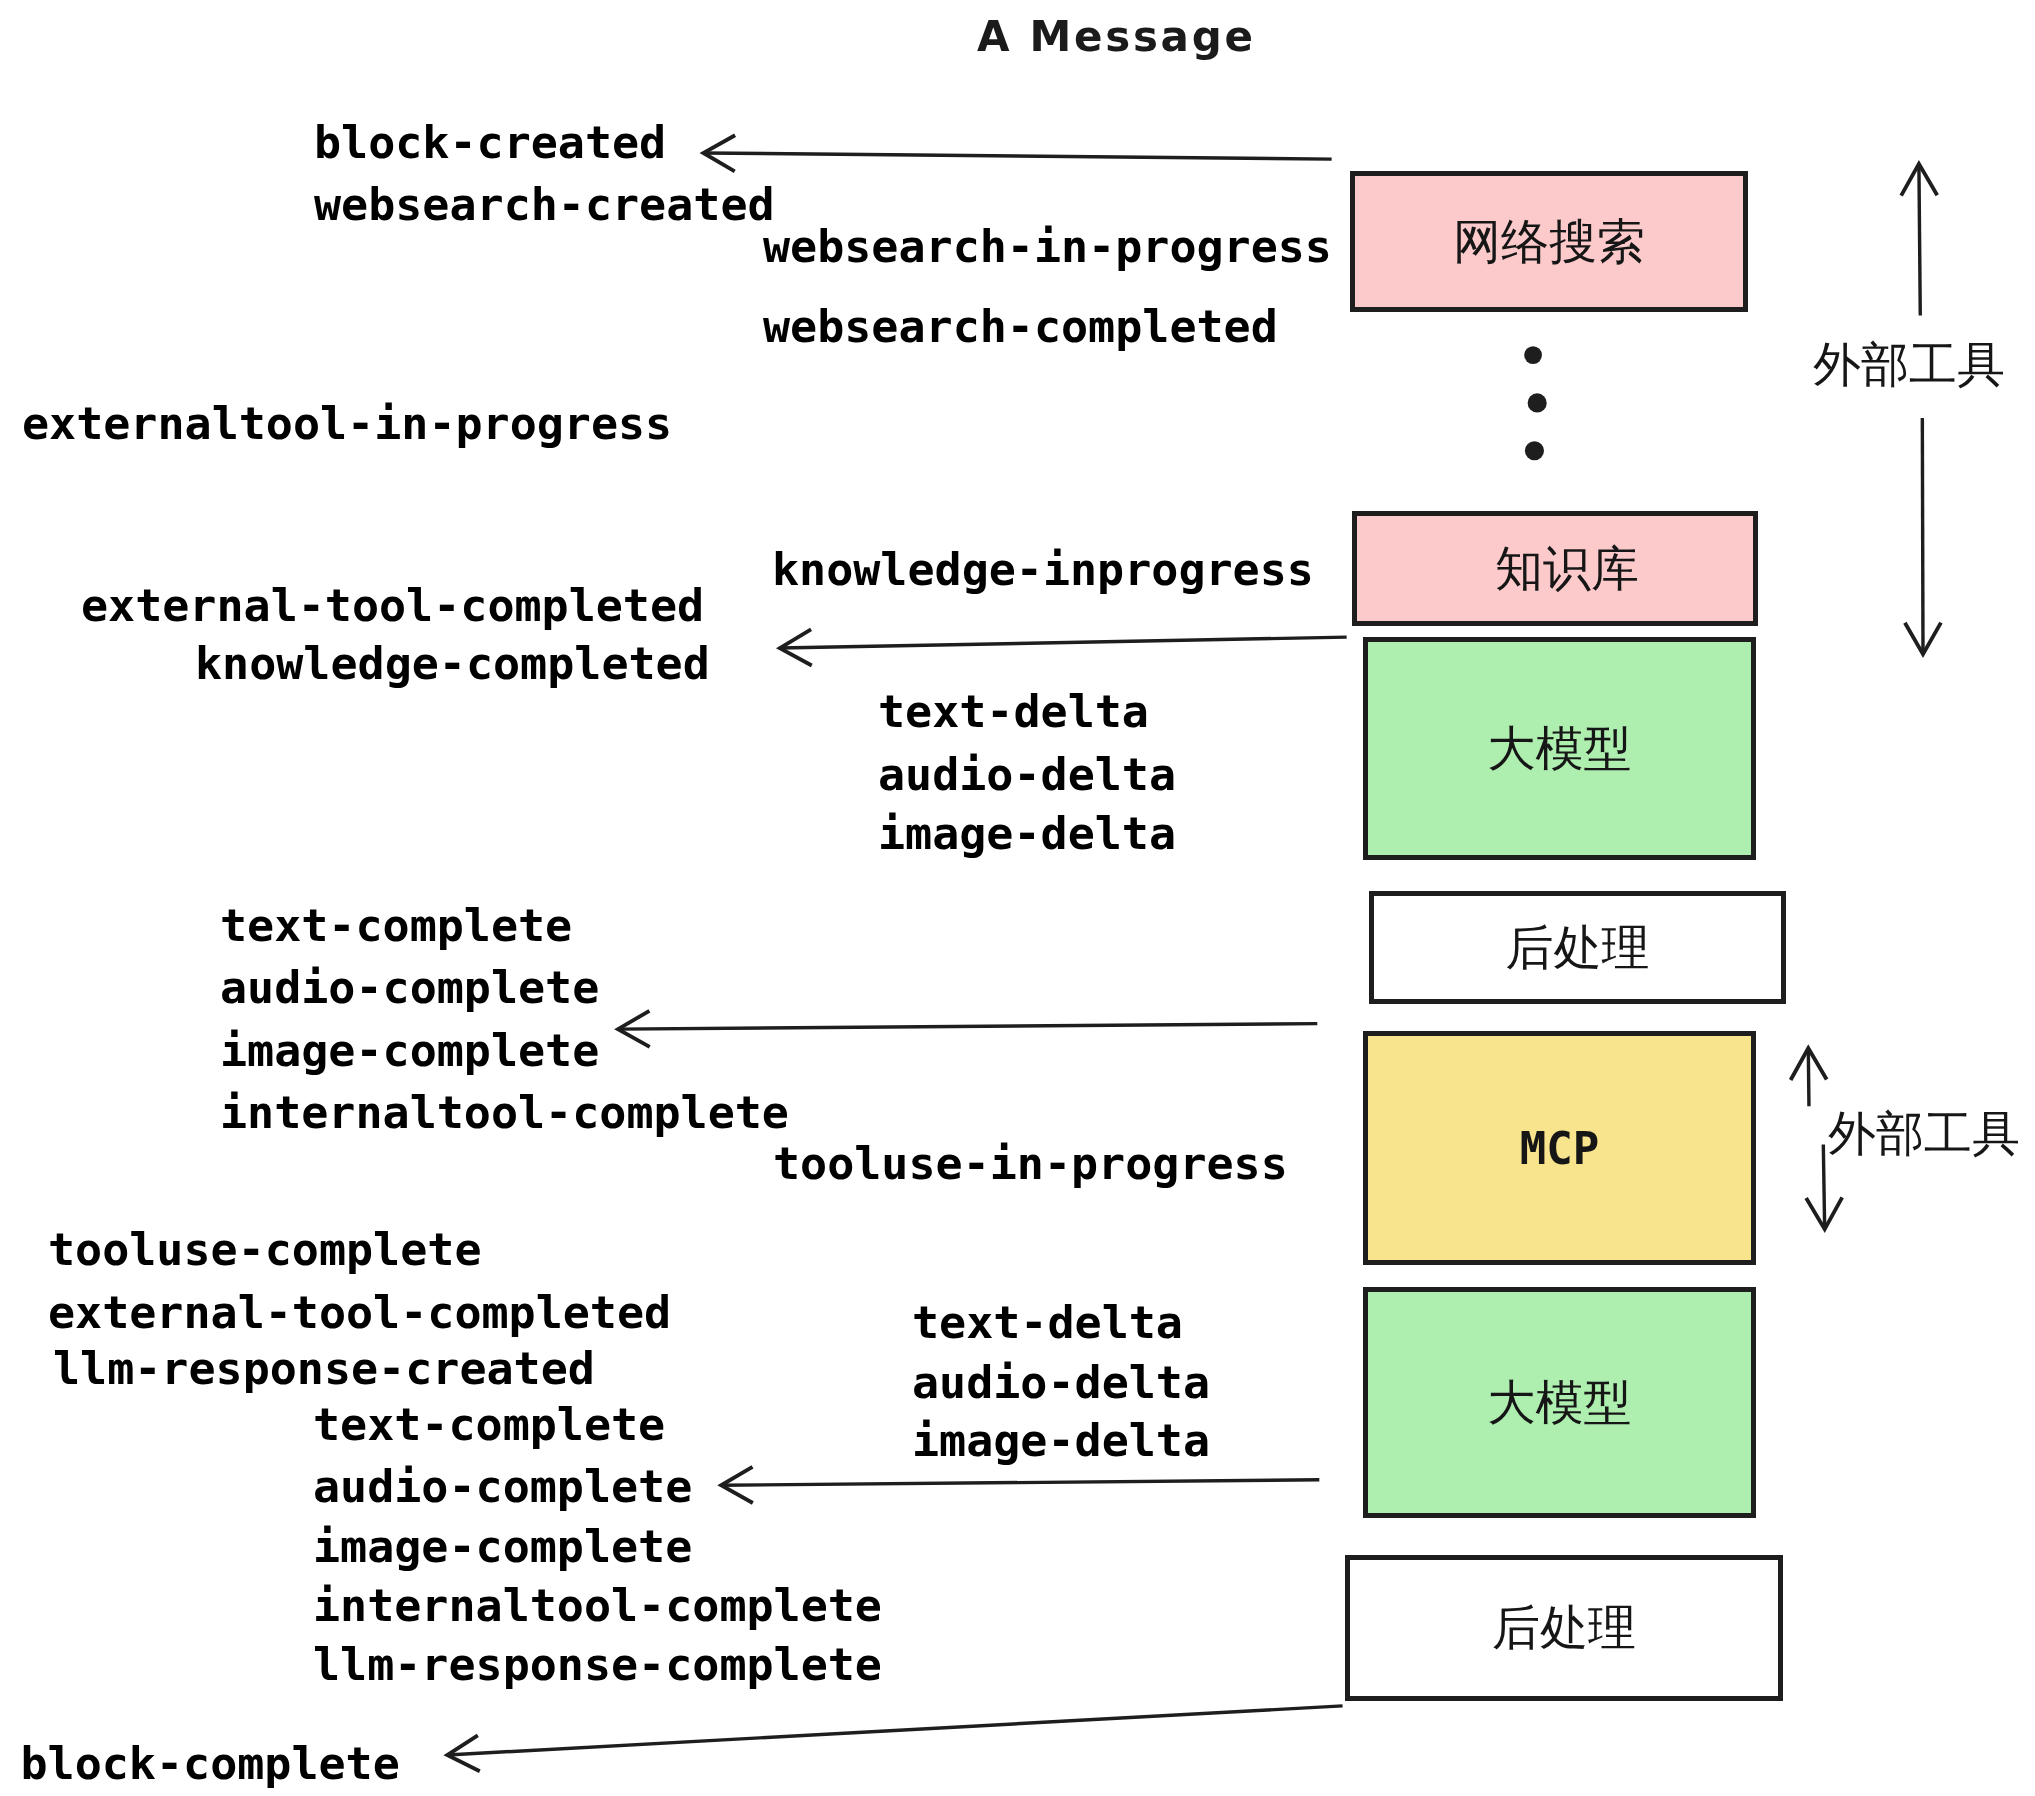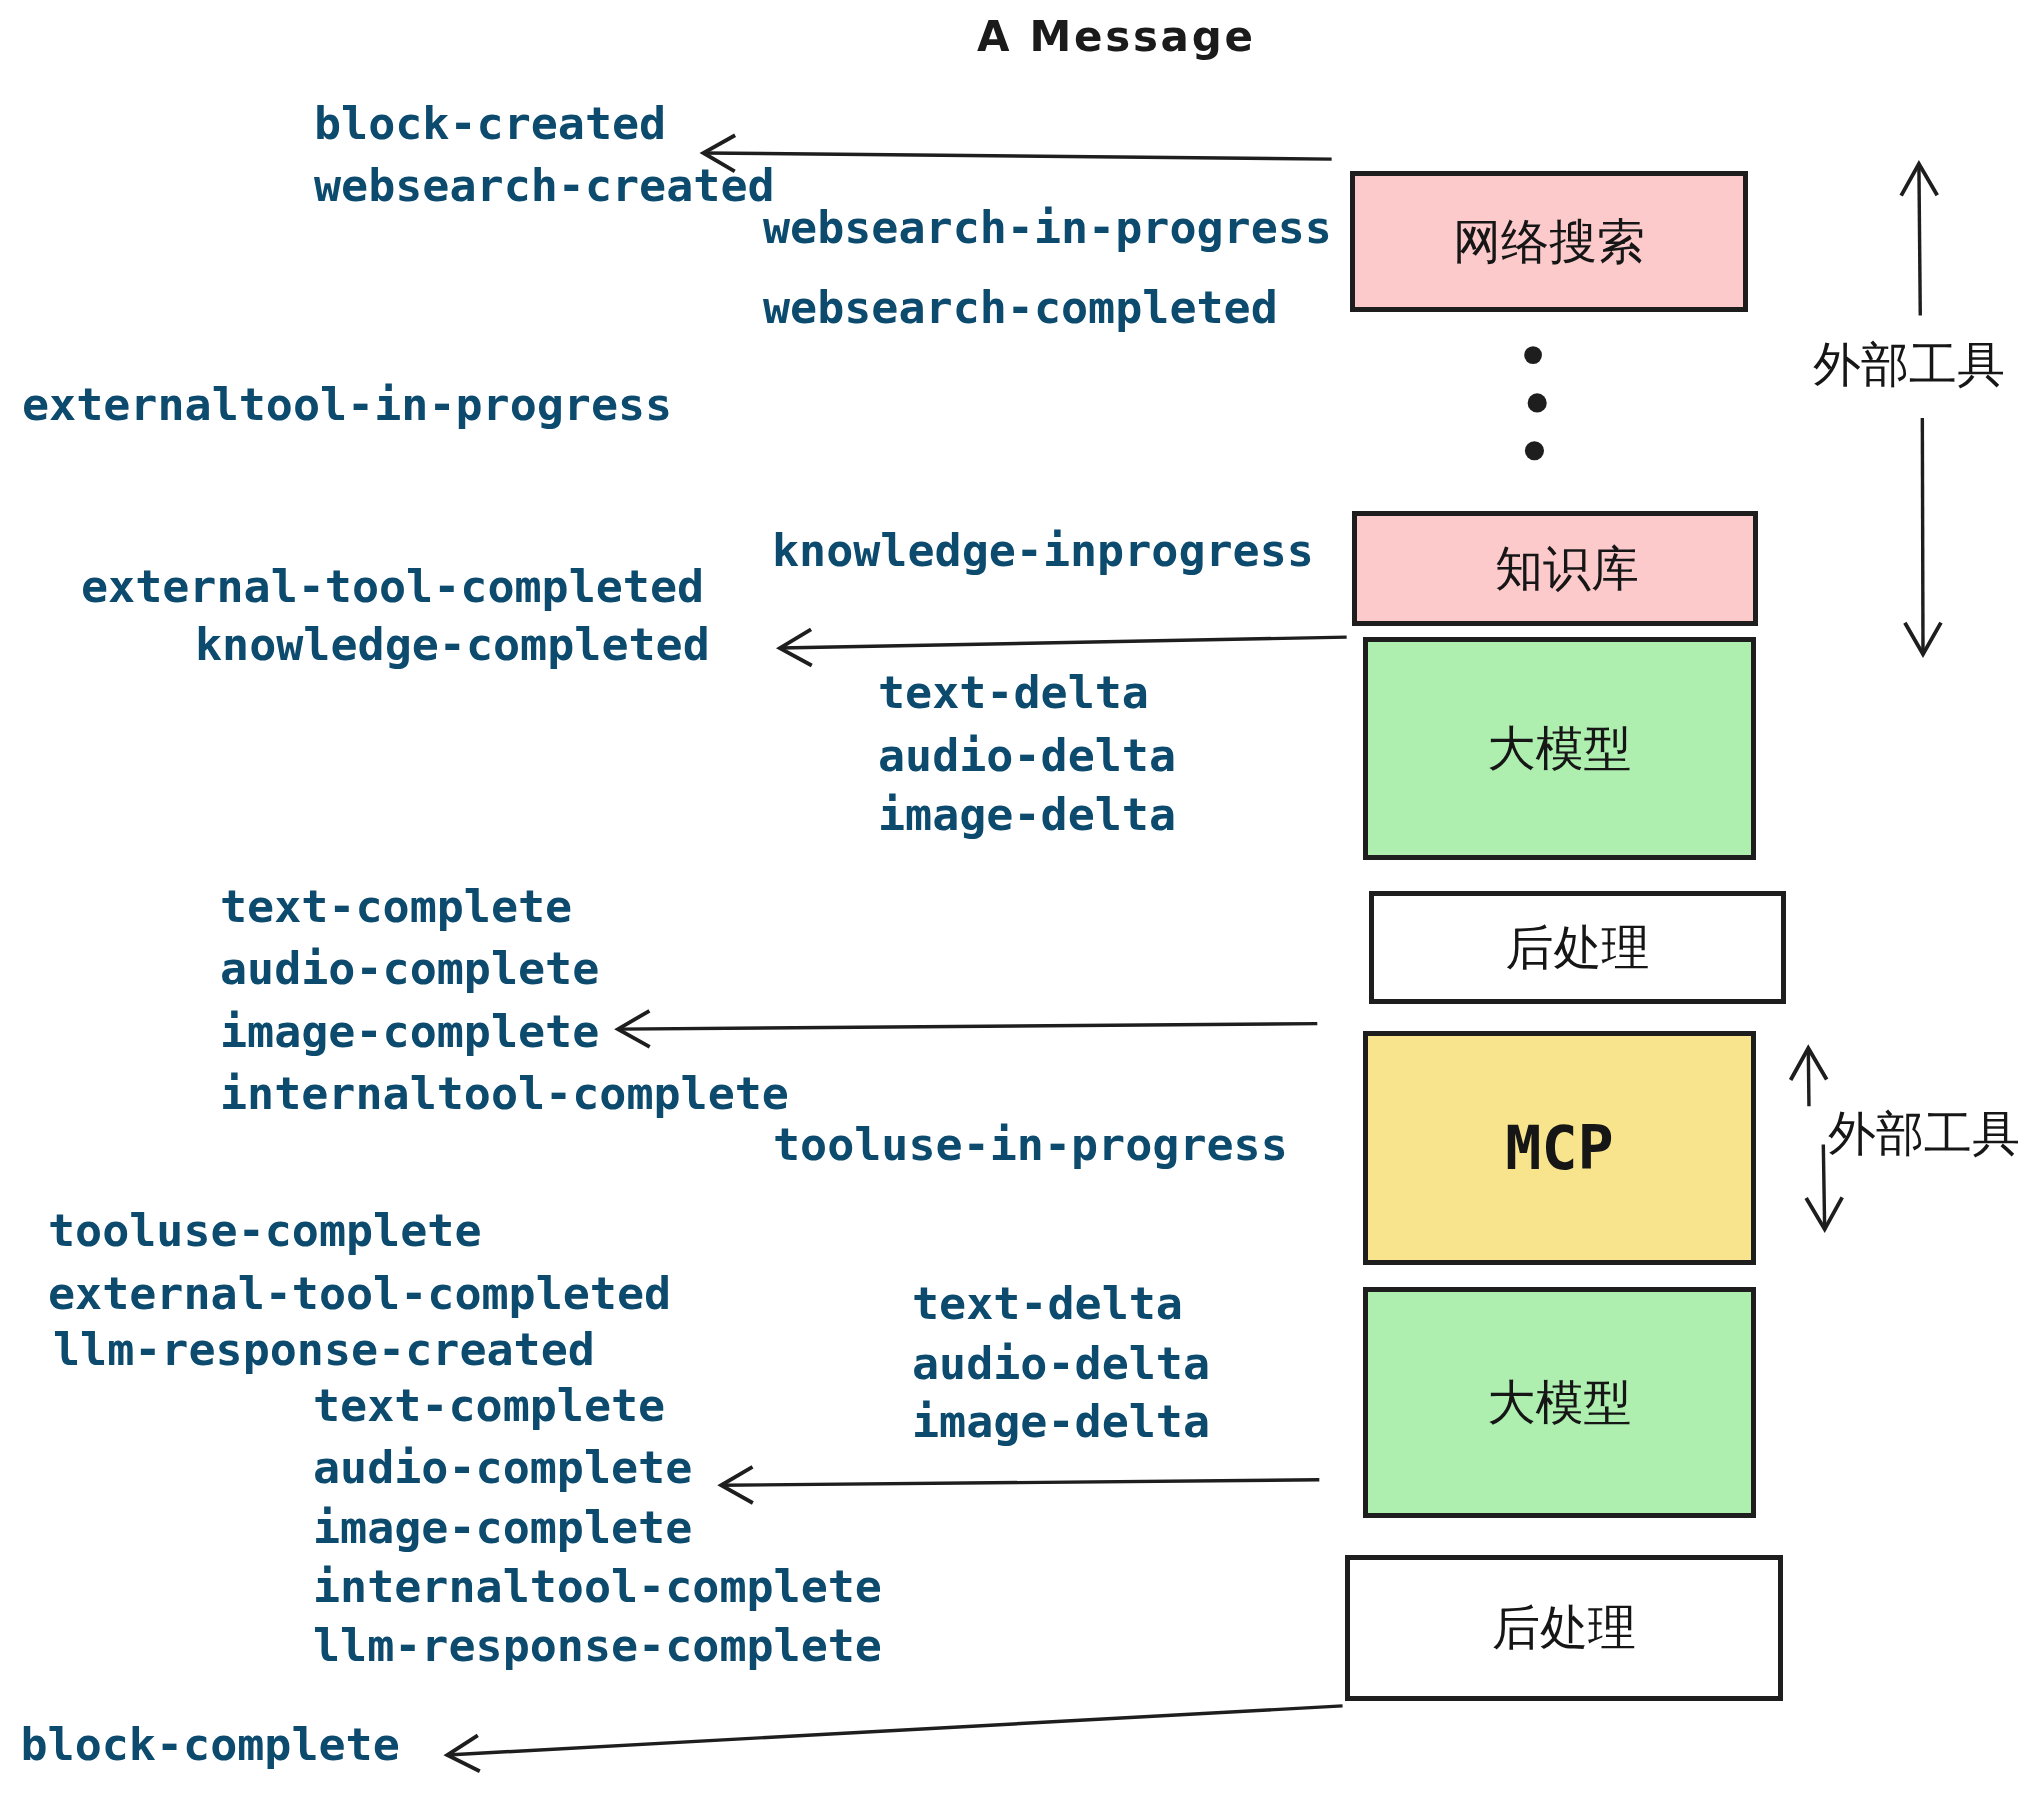--- a/index.html
+++ b/index.html
@@ -6,31 +6,31 @@
   body { width: 2035px; height: 1796px; position: relative; overflow: hidden;
          font-family: "DejaVu Sans", sans-serif; color: #1b1b1b; }
   #canvas { position: absolute; left: 0; top: 0; width: 1864px; height: 1796px; }
 
   .title { position: absolute; left: 977px; top: 12.3px;
            font-size: 42px; font-weight: bold; letter-spacing: 2.7px;
            font-family: "DejaVu Sans", sans-serif; white-space: nowrap; }
 
   .ev { position: absolute; white-space: nowrap;
         font-family: "DejaVu Sans Mono", monospace;
-        font-size: 45px; font-weight: bold; line-height: 1; color: #0c4a6e; }
+        font-size: 45px; font-weight: bold; line-height: 1; color: #000000; margin-top: 19px; }
 
   .box { position: absolute; border: 5.5px solid var(--c-line, #1e1e1e);
          box-sizing: border-box; display: flex; align-items: center; justify-content: center; }
   .box .lbl { font-size: 48px; color: #161616; white-space: nowrap;
               font-family: "DejaVu Sans", sans-serif; }
   .box.pink   { background: var(--c-pink, #fccaca); }
   .box.green  { background: var(--c-green, #aeefb0); text-align: right; }
   .box.yellow { background: var(--c-yellow, #f8e48c); }
   .box.white  { background: var(--c-white, #ffffff); }
-  .box.mcp .lbl { font-family: "DejaVu Sans Mono", monospace; font-weight: bold; font-size: 60px; }
+  .box.mcp .lbl { font-family: "DejaVu Sans Mono", monospace; font-weight: bold; font-size: 44px; }
 
   .side-label { position: absolute; font-size: 48px; color: #161616; white-space: nowrap;
                 font-family: "DejaVu Sans", sans-serif; }
 
   
   .b-websearch { left: 1350px; top: 171px;  width: 398px; height: 141px; }
   .b-knowledge { left: 1352px; top: 511px;  width: 406px; height: 115px; padding-left: 24px; }
   .b-llm1      { left: 1363px; top: 637px;  width: 393px; height: 223px; }
   .b-post1     { left: 1369px; top: 891px; width: 417px; height: 113px; }
   .b-mcp       { left: 1363px; top: 1031px; width: 393px; height: 234px; }

